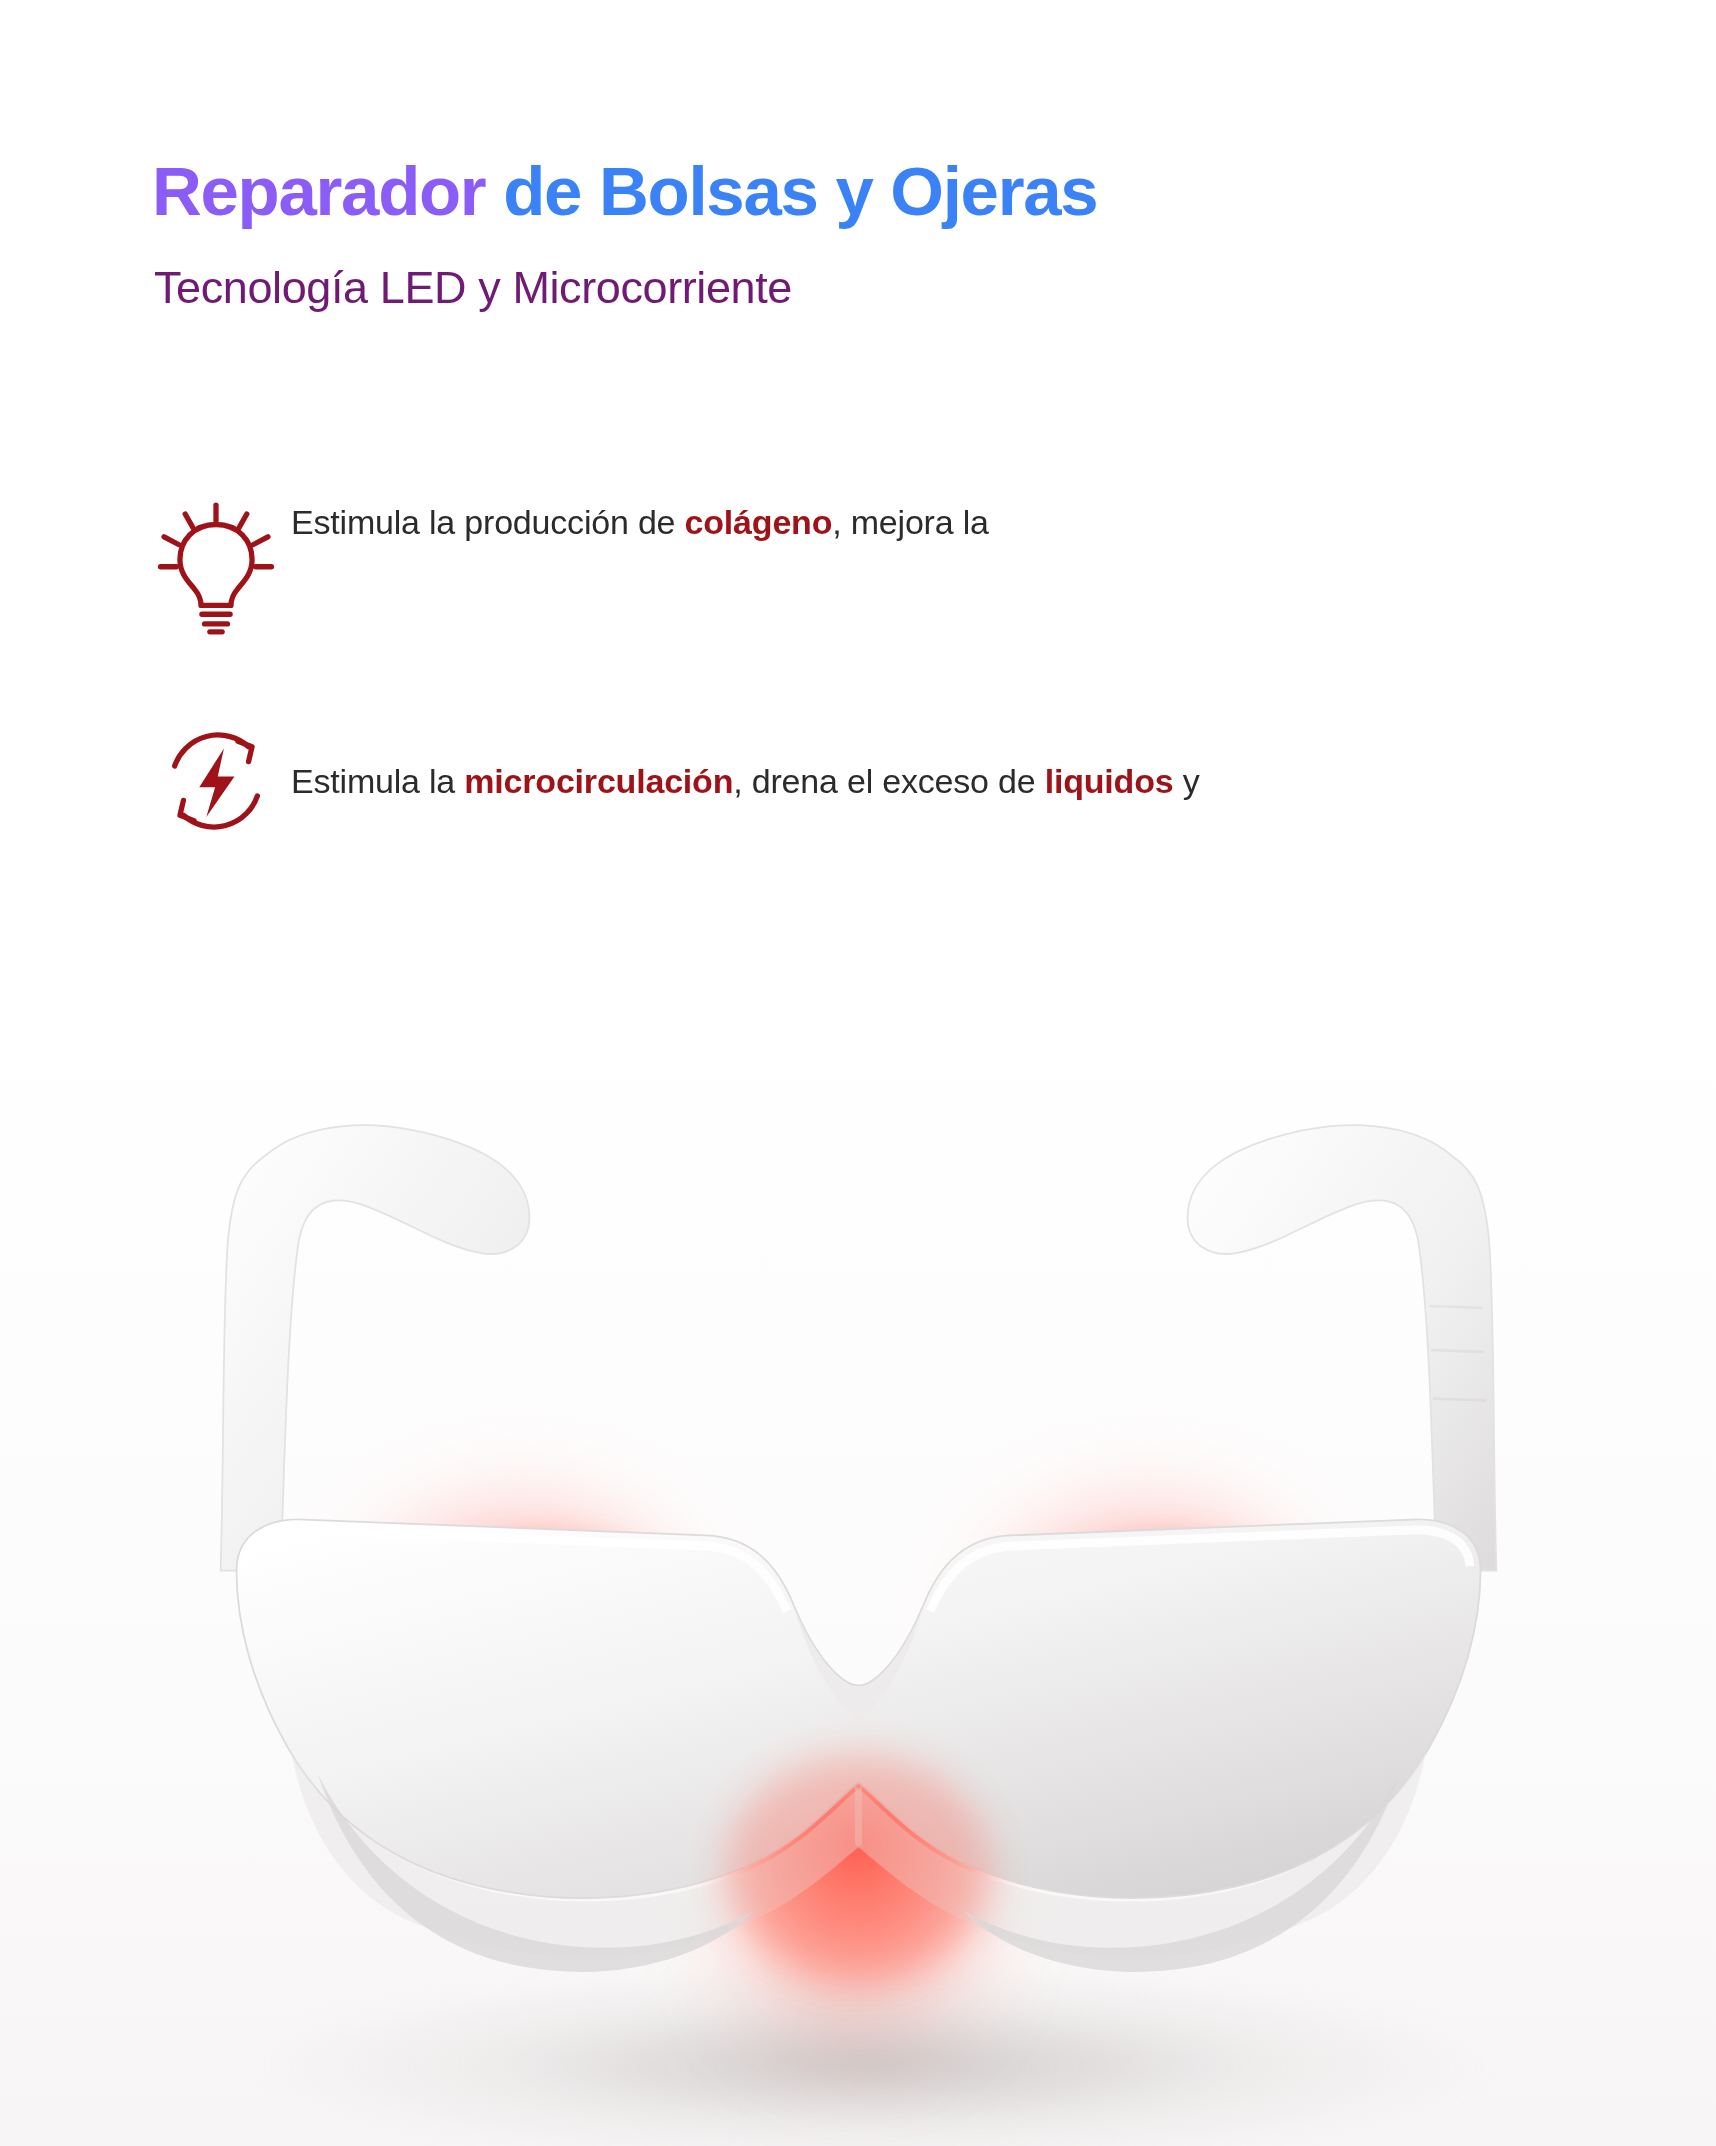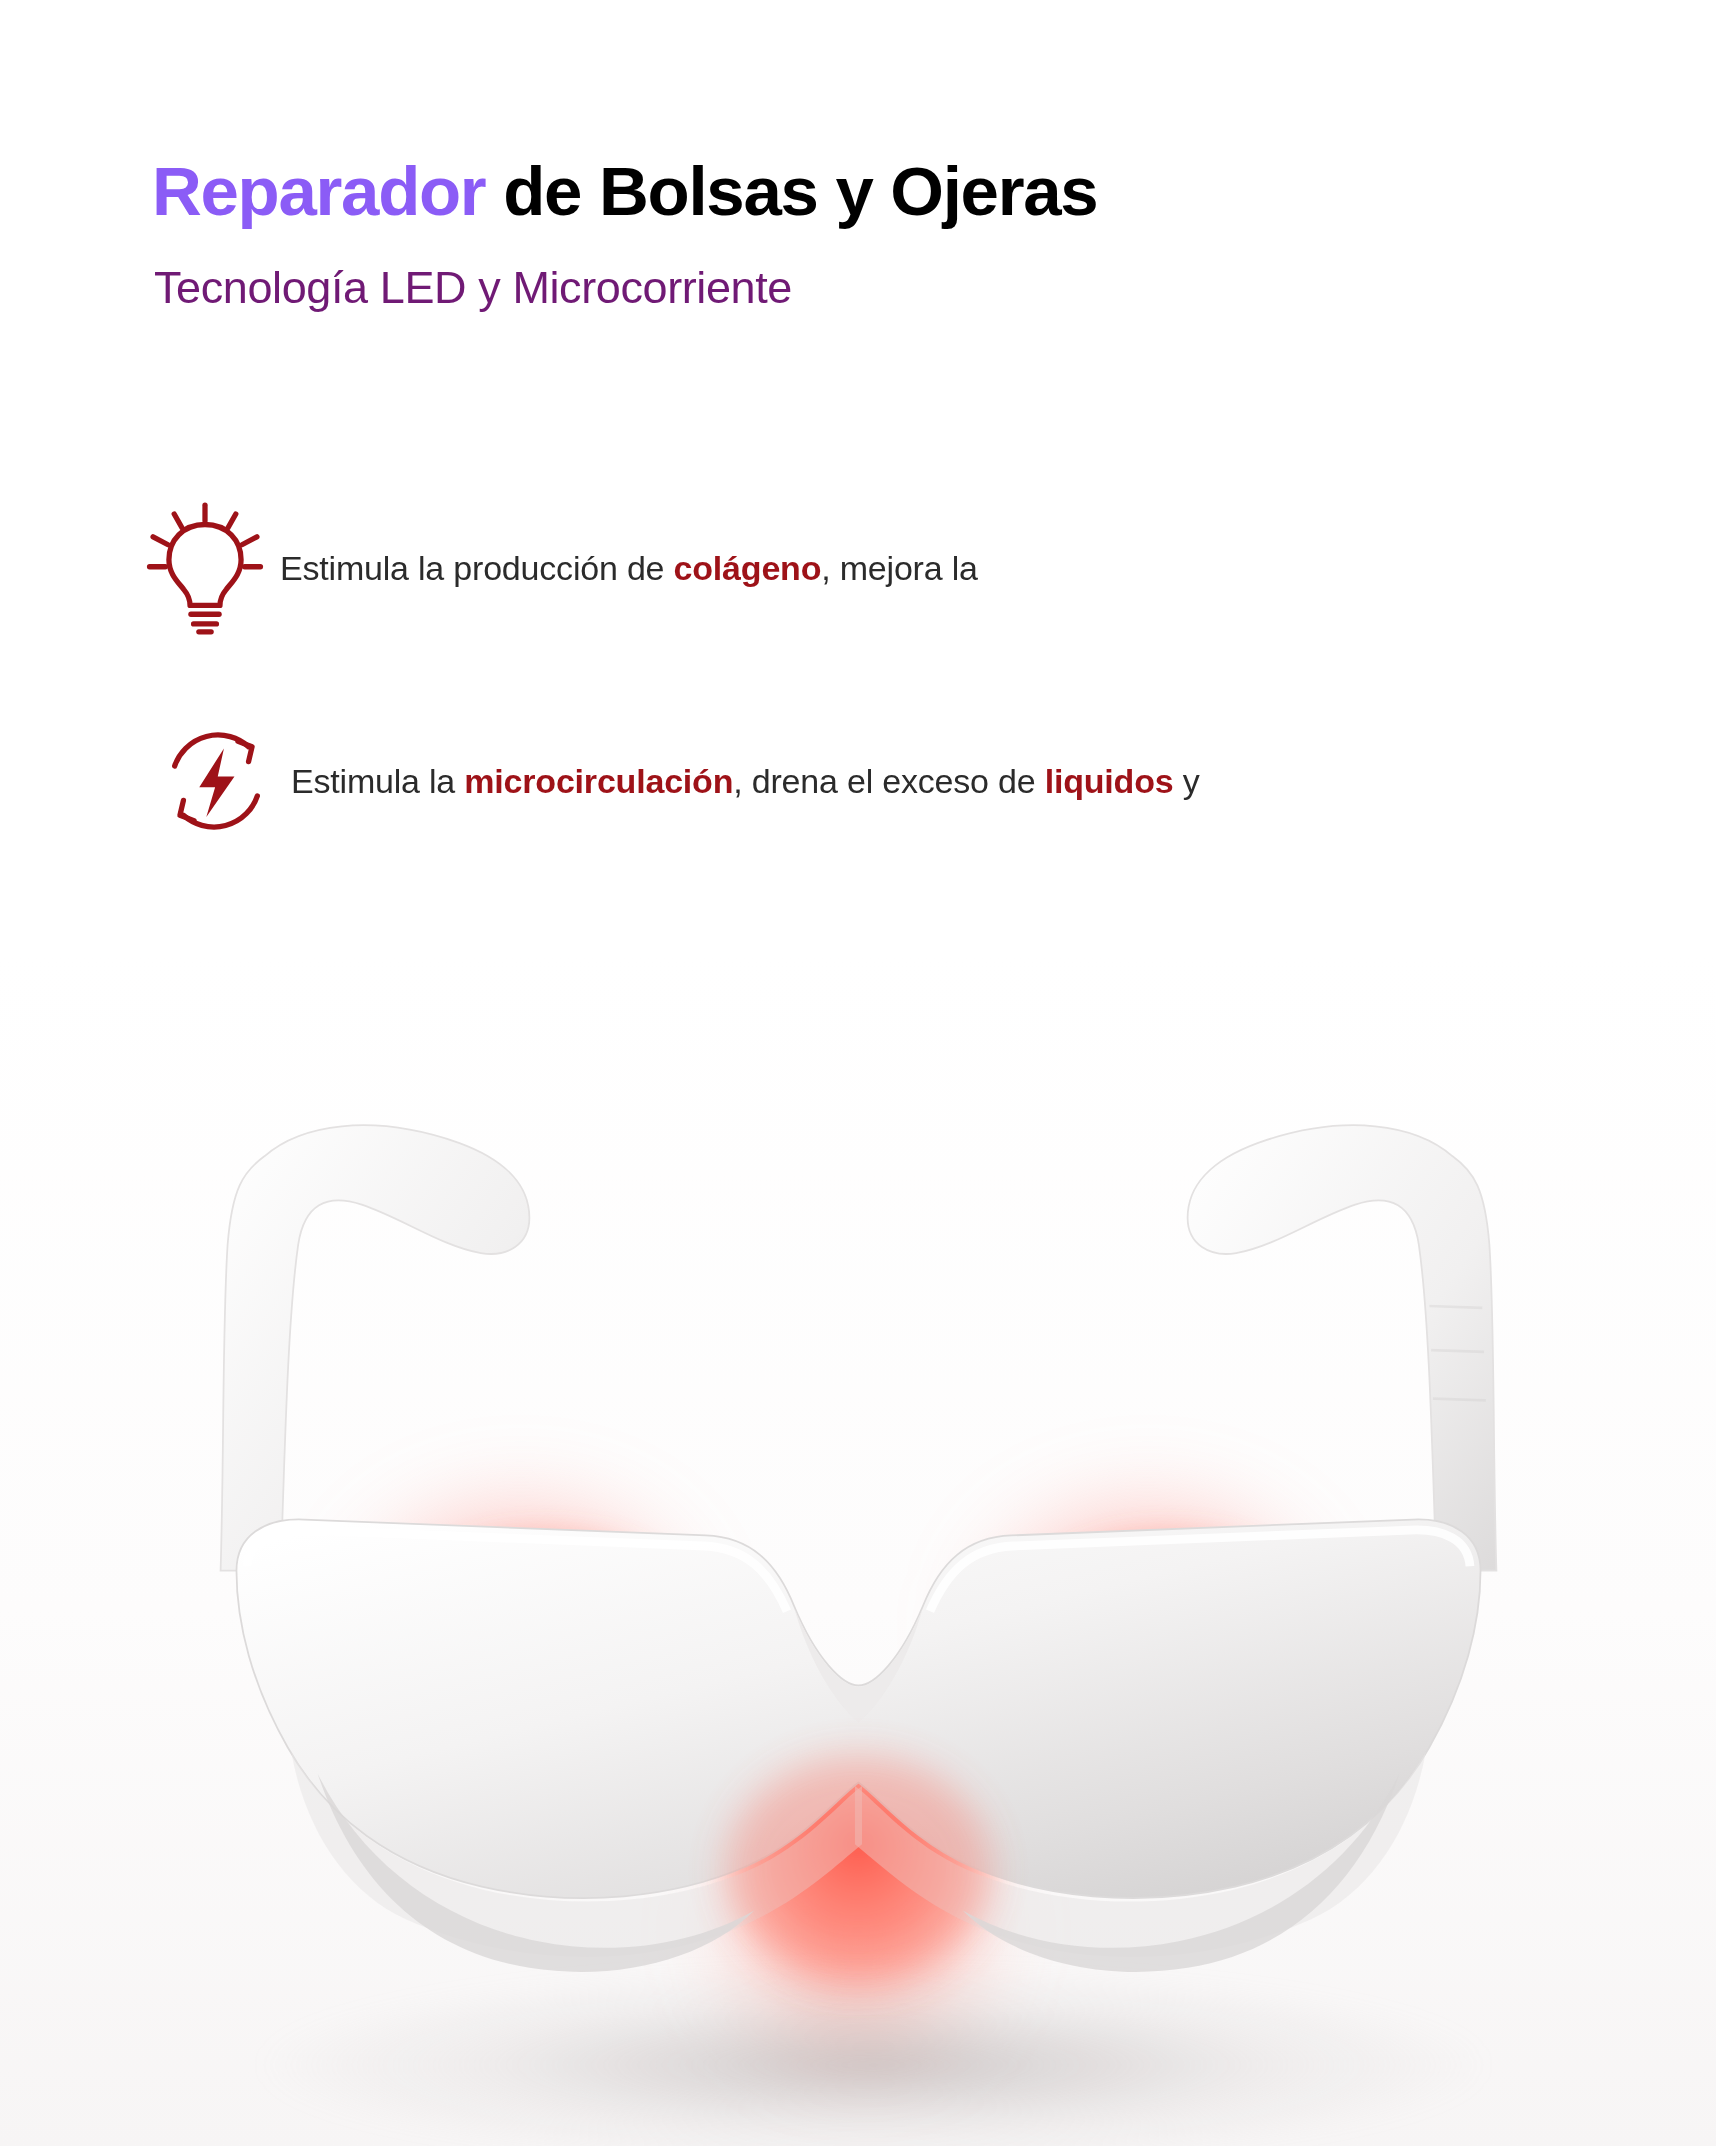--- a/index.html
+++ b/index.html
@@ -21,21 +21,21 @@
     position: absolute;
     left: 152px;
     top: 157px;
     font-size: 69px;
     font-weight: bold;
     letter-spacing: -1.3px;
     white-space: nowrap;
     line-height: 1;
   }
   .headline .accent { color: #8b5cf6; }
-  .headline .dark   { color: #000000; }
+  .headline .dark   { color: #3b82f6; }
 
   .subhead {
     position: absolute;
     left: 154px;
     top: 265px;
     font-size: 45px;
     font-weight: 400;
     color: #701a75;
     letter-spacing: -0.4px;
     white-space: nowrap;
@@ -60,21 +60,21 @@
     line-height: 1.42;
     color: #2b2b2b;
     font-weight: 300;
     letter-spacing: -0.2px;
   }
   .feature-text b {
     color: #9e1218;
     font-weight: bold;
   }
 
-  #feature-led    { left: 130px; top: 498px; width: 1456px; align-items: center; }
+  #feature-led    { left: 141px; top: 498px; width: 1456px; }
   #feature-micro  { left: 141px; top: 715px; width: 1544px; align-items: center; }
 
   
   .product-stage {
     position: absolute;
     left: 0;
     top: 953px;
     width: 1717px;
     height: 1194px;
     background: linear-gradient(180deg, #ffffff 0%, #fdfcfc 55%, #f7f5f5 100%);

